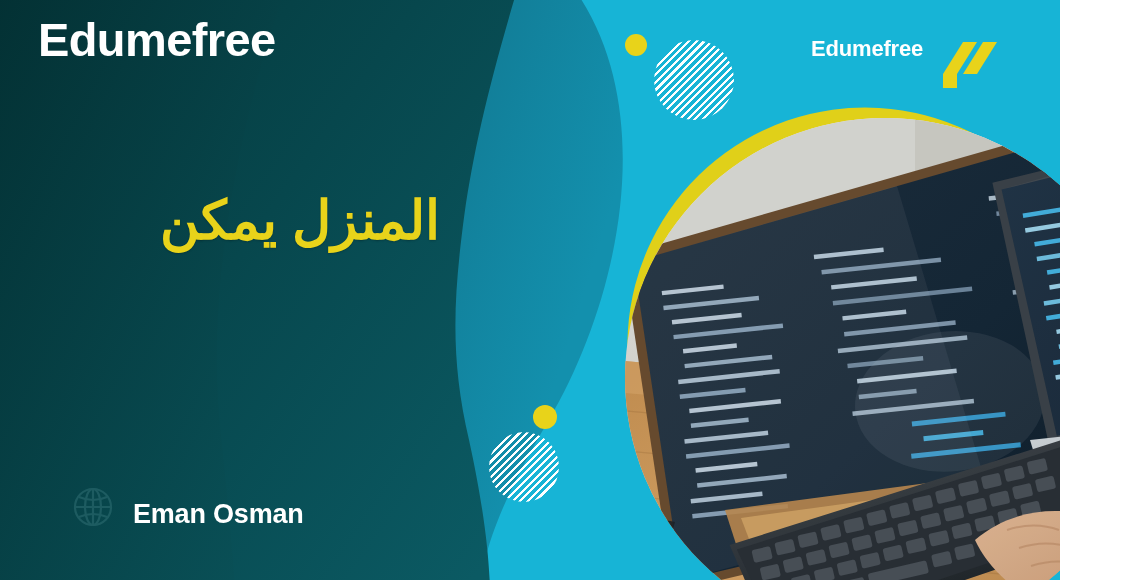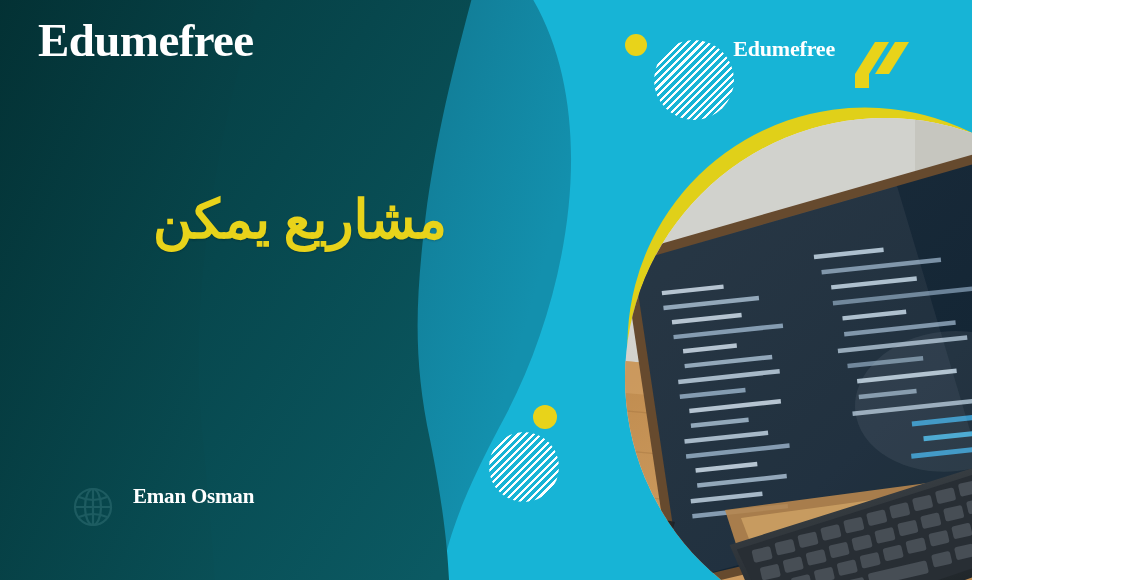--- a/index.html
+++ b/index.html
@@ -2,24 +2,24 @@
 <html><head>
 <meta charset="utf-8">
 <style>
   html, body {
     margin: 0;
     padding: 0;
     background: #ffffff;
   }
   #canvas {
     position: relative;
-    width: 972px;
+    width: 1060px;
     height: 580px;
     overflow: hidden;
-    font-family: Liberation Serif, serif;
+    font-family: Liberation Sans, sans-serif;
     background: #a21caf;
   }
 
   
   .layer { position: absolute; top: 0; left: 0; width: 100%; height: 100%; }
 
   .bg-cyan {
     background: #17b4d6;
   }
 
@@ -111,22 +111,22 @@
     font-size: 54px;
     font-weight: bold;
     line-height: 1.42;
     text-shadow: 0 1px 2px rgba(0,0,0,0.18);
   }
   .headline div { white-space: nowrap; }
 
   .author {
     position: absolute;
     left: 133px;
-    top: 484px;
-    font-size: 21px;
+    top: 499px;
+    font-size: 27px;
     font-weight: bold;
     color: #ffffff;
     letter-spacing: -0.2px;
   }
 
   .globe {
     position: absolute;
     left: 71px;
     top: 485px;
     width: 44px;
@@ -434,21 +434,21 @@
 
   <div class="brand-corner">Edumefree</div>
   <svg class="corner-logo" viewBox="0 0 72 72">
     <path d="M10 46 L30 14 L44 14 L24 46 Z" fill="#e8d31a"></path>
     <path d="M10 46 L24 46 L24 60 L10 60 Z" fill="#e8d31a"></path>
     <path d="M30 34 L50 2 L64 2 L44 34 Z" fill="#e8d31a" transform="translate(0,12)"></path>
     <path d="M30 46 L44 46 L44 60 L30 60 Z" fill="#e8d31a" opacity="0"></path>
   </svg>
 
   <div class="headline">
-    <div>مشاريع يمكن</div>
+    <div>المنزل يمكن</div>
   </div>
 
   <svg class="globe" viewBox="0 0 44 44">
     <circle cx="22" cy="22" r="18" fill="none" stroke="#2f6e73" stroke-width="2.2"></circle>
     <ellipse cx="22" cy="22" rx="8" ry="18" fill="none" stroke="#2f6e73" stroke-width="2.2"></ellipse>
     <line x1="4" y1="22" x2="40" y2="22" stroke="#2f6e73" stroke-width="2.2"></line>
     <path d="M8 12 Q22 18 36 12" fill="none" stroke="#2f6e73" stroke-width="2.2"></path>
     <path d="M8 32 Q22 26 36 32" fill="none" stroke="#2f6e73" stroke-width="2.2"></path>
     <line x1="22" y1="4" x2="22" y2="40" stroke="#2f6e73" stroke-width="2.2"></line>
   </svg>

